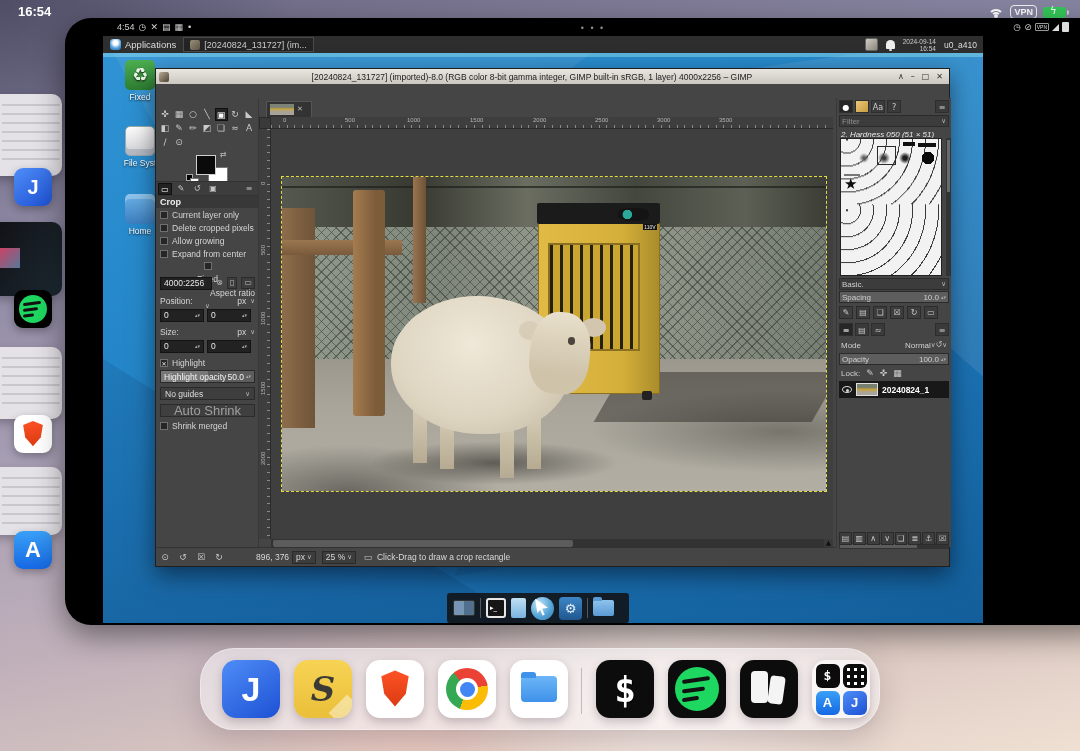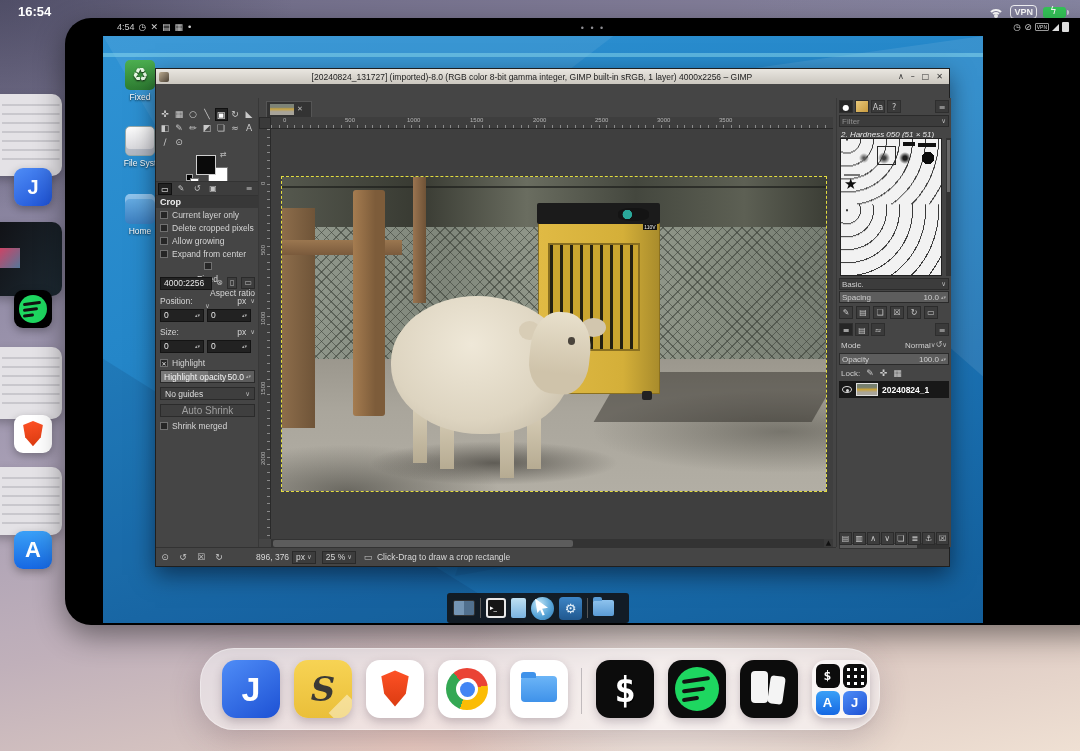--- a/index.html
+++ b/index.html
@@ -100,21 +100,21 @@
   .optrow{position:absolute;left:4px;right:3px;height:12px;display:flex;align-items:center;gap:4px;color:#d5d5d5;font-size:8.5px;white-space:nowrap;}
   .cb{width:8px;height:8px;background:#262626;border:1px solid #707070;flex:none;}
   .cb.on:after{content:"✕";color:#eee;font-size:6px;display:block;text-align:center;line-height:8px;}
   .chev{color:#bdbdbd;font-size:6.5px;font-family:"DejaVu Sans",sans-serif;}
   .dk-in{background:#222;border:1px solid #141414;color:#e8e8e8;font-size:8.5px;display:flex;align-items:center;padding:0 3px;height:13px;}
   .spin{color:#aaa;font-size:5px;line-height:5px;margin-left:auto;text-align:center;font-family:"DejaVu Sans",sans-serif;}
   .slider{position:absolute;left:4px;right:3px;height:13px;background:#5d5d5d;border:1px solid #2a2a2a;color:#f2f2f2;font-size:8.5px;display:flex;align-items:center;padding:0 3px;}
   .slider .fill{position:absolute;left:0;top:0;bottom:0;background:#787878;z-index:0;}
   .slider span{position:relative;z-index:1;}
   .ddown{position:absolute;left:4px;right:3px;height:13px;background:#3e3e3e;border:1px solid #2a2a2a;color:#ddd;font-size:8.5px;display:flex;align-items:center;padding:0 4px;}
-  .gbtn{position:absolute;left:4px;right:3px;height:13px;background:#3f3f3f;border:1px solid #2b2b2b;color:#9f9f9f;font-size:10px;text-align:center;line-height:12px;}
+  .gbtn{position:absolute;left:4px;right:3px;height:13px;background:#3f3f3f;border:1px solid #2b2b2b;color:#9f9f9f;font-size:13px;text-align:center;line-height:12px;}
   
   .ctab{position:absolute;left:110px;top:32px;width:46px;height:16px;background:#333;border:1px solid #555;border-bottom:0;display:flex;align-items:center;gap:3px;padding:0 3px;}
   .ctab .th{width:24px;height:11px;background:linear-gradient(180deg,#7d8377 30%,#c7a23c 45%,#a8a49a 70%);}
   .ctab .x{color:#bbb;font-size:7px;}
   .ruler-h{position:absolute;left:115px;top:48px;width:562px;height:12px;background:#3e3e3e;border-bottom:1px solid #2a2a2a;
     background-image:repeating-linear-gradient(90deg,#8a8a8a 0 1px,transparent 1px 7.8px);background-size:100% 3px;background-position:0 100%;background-repeat:no-repeat;}
   .ruler-h b{position:absolute;top:0;color:#b5b5b5;font-size:6px;font-weight:normal;}
   .ruler-v{position:absolute;left:103px;top:60px;width:12px;height:410px;background:#3e3e3e;border-right:1px solid #2a2a2a;
     background-image:repeating-linear-gradient(180deg,#8a8a8a 0 1px,transparent 1px 7.8px);background-size:3px 100%;background-position:100% 0;background-repeat:no-repeat;}
   .ruler-v b{position:absolute;left:1px;color:#b5b5b5;font-size:6px;font-weight:normal;transform:rotate(-90deg);transform-origin:left top;}
@@ -290,20 +290,39 @@
       </div>
     </div>
 
     <div class="abs desktop">
       <div class="facet f1"></div>
       <div class="facet f2"></div>
       <div class="facet f3"></div>
       <div class="facet f4"></div>
       <div class="topglow" style="top:17px;"></div>
 
+      <div class="tbar">
+        <div class="apps-btn">
+          <span class="apps-ic"></span>
+          <span>Applications</span>
+        </div>
+        <div class="ttab">
+          <span class="wic"></span>
+          <span>[20240824_131727] (im...</span>
+        </div>
+        <div class="tray">
+          <span class="tray-ic"></span>
+          <span class="bell"></span>
+          <span class="dclock">
+            <span>2024-09-14</span><br>
+            <span>16:54</span>
+          </span>
+          <span class="duser">u0_a410</span>
+        </div>
+      </div>
 
       <div class="dicon" style="top:24px;">
         <div class="img trash-ic ic">♻</div>
         <span>Fixed</span>
       </div>
       <div class="dicon" style="top:90px;">
         <div class="img fs-ic"></div>
         <span>File Syst</span>
       </div>
       <div class="dicon" style="top:158px;">

